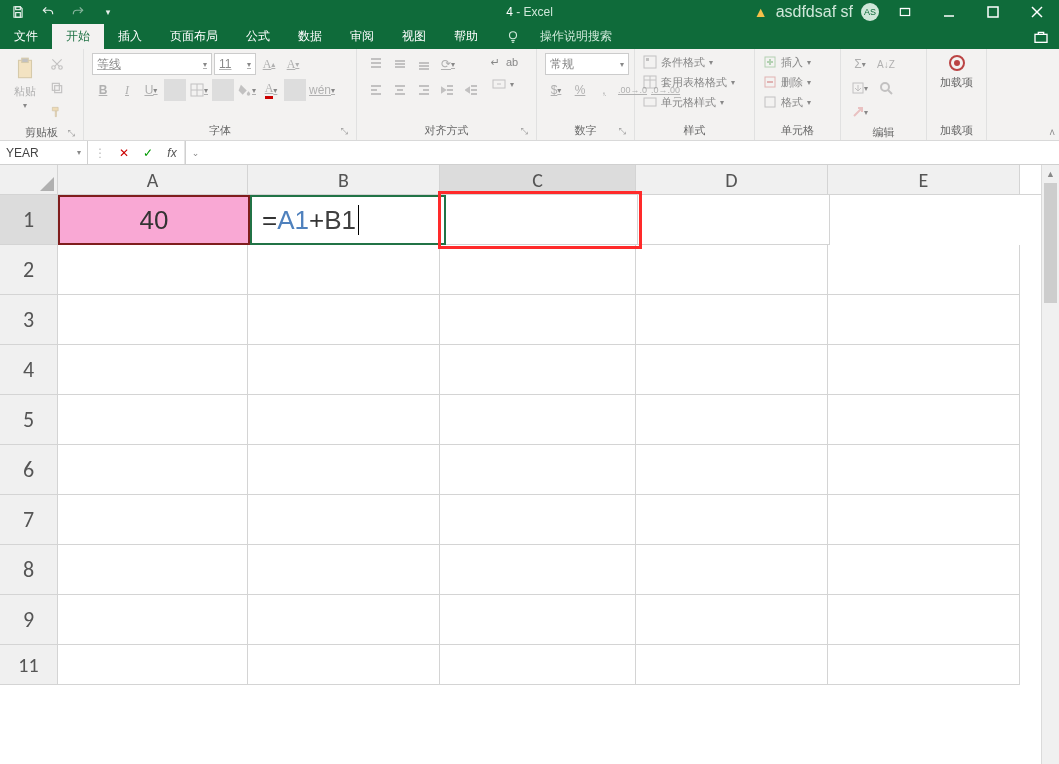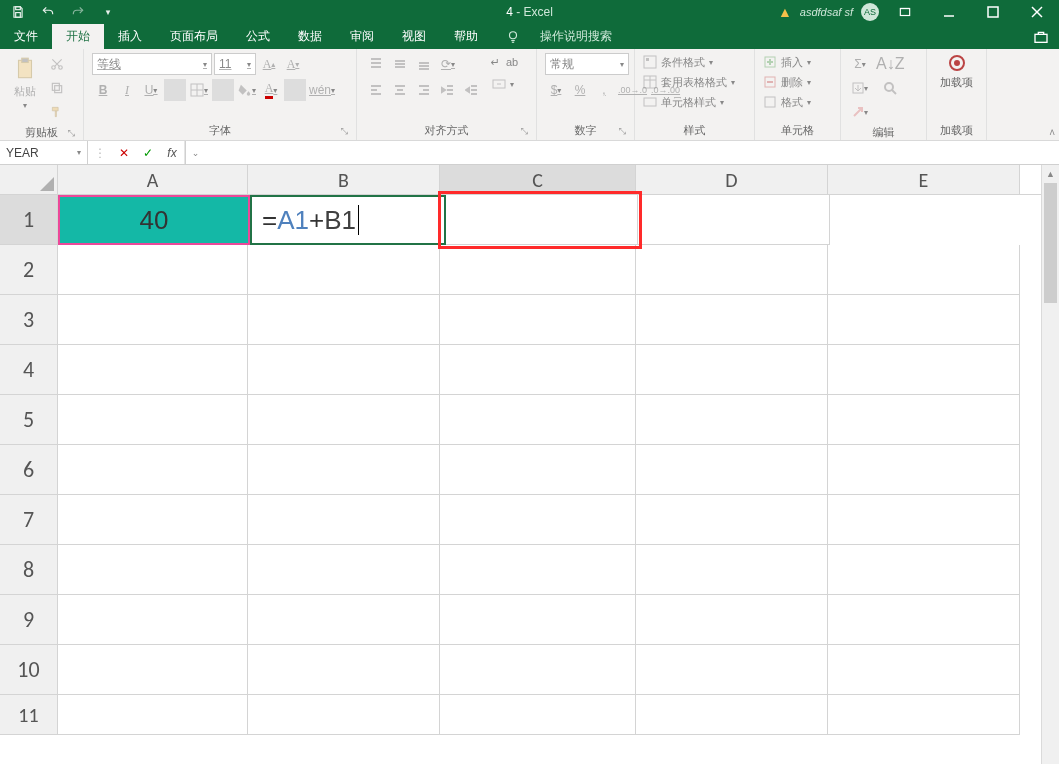--- a/index.html
+++ b/index.html
@@ -8,21 +8,21 @@
 
 .titlebar { height: 24px; background: #0f6b3a; display: flex; align-items: center; color: #fff; position: relative; }
 .qat { display: flex; align-items: center; gap: 6px; padding-left: 6px; }
 .qat .qat-btn { width: 24px; height: 20px; display: flex; align-items: center; justify-content: center; opacity: .9; }
 .qat svg { width: 14px; height: 14px; }
 .title-center { position: absolute; left: 50%; transform: translateX(-50%); font-size: 12px; }
 .title-center .doc { color: #fff; }
 .title-center .app { color: #cfe7d9; }
 .title-right { margin-left: auto; display: flex; align-items: center; gap: 8px; padding-right: 4px; }
 .title-right .warn { color: #f5c04a; font-size: 14px; }
-.title-right .user { color: #cfe7d9; font-size: 11px; font-style: italic; }
+.title-right .user { color: #cfe7d9; font-size: 16px; }
 .avatar { width: 18px; height: 18px; border-radius: 50%; background: #cfe7d9; color: #0f6b3a; font-size: 9px; display:flex; align-items:center; justify-content:center; }
 .winbtn { width: 36px; height: 24px; display:flex; align-items:center; justify-content:center; color:#fff; }
 
 
 .tabs { height: 25px; background: #0f6b3a; display: flex; align-items: stretch; color: #fff; }
 .tab { padding: 0 14px; display: flex; align-items: center; font-size: 12px; cursor: pointer; }
 .tab.file { background: #0f6b3a; }
 .tab.active { background: #f3f2f1; color: #217346; }
 .tab.tell { display: flex; gap: 20px; align-items: center; color: #cde8d8; }
 .tabs-right { margin-left: auto; display: flex; align-items: center; padding-right: 10px; }
@@ -86,21 +86,21 @@
 .rh { width:58px; border-right:1px solid #d4d4d4; border-bottom:1px solid #d4d4d4; background:#f0f0f0; display:flex; align-items:center; justify-content:center; font-size:22px; color:#555; font-family: Calibri, sans-serif;}
 .rh.active { background:#dcdcdc; }
 .cell { border-right:1px solid #d4d4d4; border-bottom:1px solid #d4d4d4; display:flex; align-items:center; justify-content:center; font-size:26px; font-family: Calibri, sans-serif; color:#333; position:relative; }
 .cell.ca { width:190px; }
 .cell.cb { width:192px; }
 .cell.cc { width:196px; }
 .cell.cd { width:192px; }
 .cell.ce { width:192px; }
 
 .cell.ref-a { background:#eaf1fb; border:2px solid #4f81bd; }
-.cell.ref-b { background:#14b8a6; border:2px solid #ec4899; }
+.cell.ref-b { background:#f9a8d4; border:2px solid #7f1d1d; }
 .cell.editing { border:2px solid #217346; background:#fff; justify-content:flex-start; padding-left:10px; }
 .cell.editing .cursor { display:inline-block; width:1px; height:30px; background:#000; margin-left:2px; }
 
 
 .highlight-box { position:absolute; border:3px solid #ff2a2a; pointer-events:none; }
 
 
 .vscroll { position:absolute; right:0; top:0; bottom:0; width:18px; background:#f0f0f0; border-left:1px solid #dadada; }
 .vscroll .arrow { height:18px; display:flex; align-items:center; justify-content:center; color:#888; font-size:9px; }
 .vscroll .thumb { position:absolute; top:18px; left:2px; right:2px; height:120px; background:#cdcdcd; }
@@ -470,21 +470,21 @@
           </div>
         <div class="rb-btn">
             <svg width="12" height="12" stroke="#d88" fill="none" stroke-width="2">
               <path d="M2 10L10 2M6 2h4v4"></path>
             </svg>
             <span class="caret">▾</span>
           </div>
       </div>
       <div class="col" style="gap:2px;">
         <div class="rb-btn">
-            <span style="font-size:16px;">A↓Z</span>
+            <span style="font-size:10px;">A↓Z</span>
           </div>
         <div class="rb-btn">
             <svg width="14" height="14" fill="none" stroke="#888" stroke-width="2">
               <circle cx="6" cy="6" r="4"></circle>
               <line x1="9" y1="9" x2="13" y2="13"></line>
             </svg>
           </div>
       </div>
     </div>
     <div class="group-label"><span>编辑</span></div>
@@ -602,28 +602,20 @@
         <div class="cell ce"></div>
       </div>
     <div class="gr">
         <div class="rh">9</div>
         <div class="cell ca"></div>
         <div class="cell cb"></div>
         <div class="cell cc"></div>
         <div class="cell cd"></div>
         <div class="cell ce"></div>
       </div>
-    <div class="gr">
-        <div class="rh">10</div>
-        <div class="cell ca"></div>
-        <div class="cell cb"></div>
-        <div class="cell cc"></div>
-        <div class="cell cd"></div>
-        <div class="cell ce"></div>
-      </div>
     <div class="gr" style="height:40px;">
         <div class="rh" style="font-size:20px;">11</div>
         <div class="cell ca"></div>
         <div class="cell cb"></div>
         <div class="cell cc"></div>
         <div class="cell cd"></div>
         <div class="cell ce"></div>
       </div>
   </div>
 

